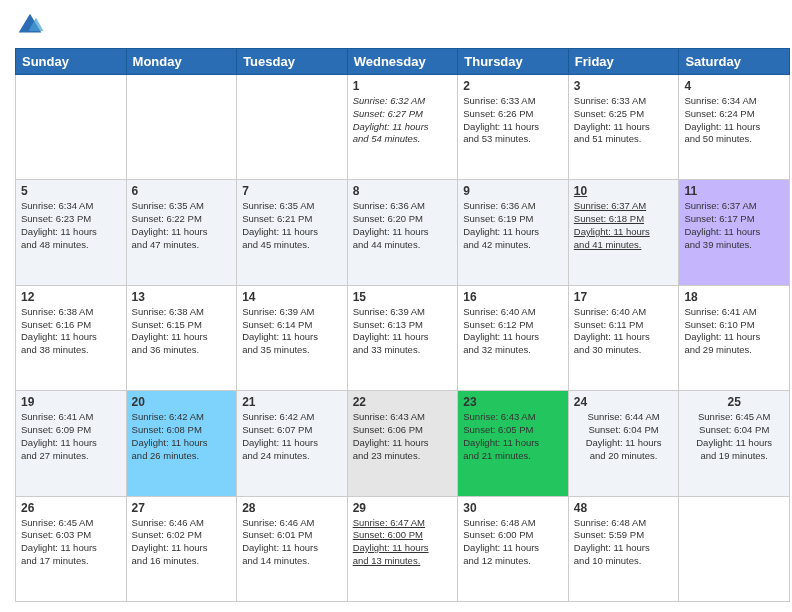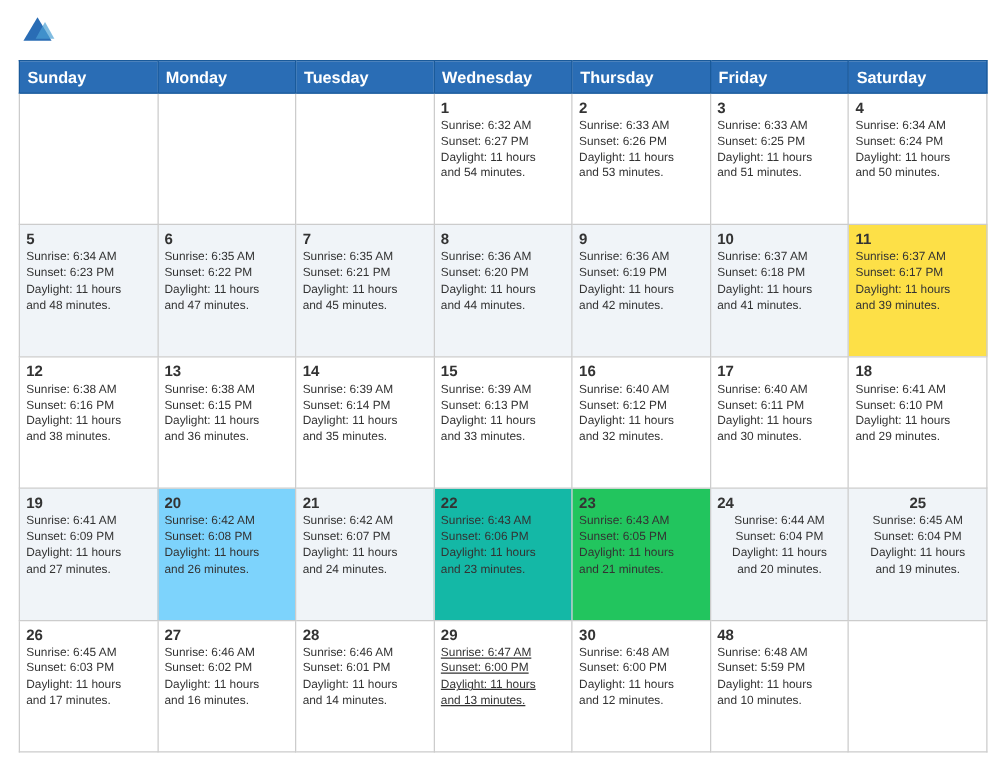--- a/index.html
+++ b/index.html
@@ -137,21 +137,21 @@
           <th>Saturday</th>
         </tr>
     </thead>
     <tbody id="calendar-body">
     <tr>
           <td class="empty-cell"></td>
           <td class="empty-cell"></td>
           <td class="empty-cell"></td>
           <td>
             <div class="day-number">1</div>
-            <div class="day-info" style="white-space: pre-line;">Sunrise: 6:32 AM
+            <div class="day-info" style="white-space: pre-line; font-style: italic;">Sunrise: 6:32 AM
 Sunset: 6:27 PM
 Daylight: 11 hours
 and 54 minutes.</div>
           </td>
           <td>
             <div class="day-number">2</div>
             <div class="day-info" style="white-space: pre-line;">Sunrise: 6:33 AM
 Sunset: 6:26 PM
 Daylight: 11 hours
 and 53 minutes.</div>
@@ -200,28 +200,28 @@
 Daylight: 11 hours
 and 44 minutes.</div>
           </td>
           <td style="background: rgb(240, 244, 248);">
             <div class="day-number">9</div>
             <div class="day-info" style="white-space: pre-line;">Sunrise: 6:36 AM
 Sunset: 6:19 PM
 Daylight: 11 hours
 and 42 minutes.</div>
           </td>
-          <td style="background: rgb(240, 244, 248);">
+          <td style="background: rgb(240, 244, 248); text-decoration: underline;">
             <div class="day-number">10</div>
             <div class="day-info" style="white-space: pre-line;">Sunrise: 6:37 AM
 Sunset: 6:18 PM
 Daylight: 11 hours
 and 41 minutes.</div>
           </td>
-          <td style="background: #fde047;">
+          <td style="background: #c4b5fd;">
             <div class="day-number">11</div>
             <div class="day-info" style="white-space: pre-line;">Sunrise: 6:37 AM
 Sunset: 6:17 PM
 Daylight: 11 hours
 and 39 minutes.</div>
           </td>
         </tr>
         <tr>
           <td>
             <div class="day-number">12</div>
@@ -288,21 +288,21 @@
 Daylight: 11 hours
 and 26 minutes.</div>
           </td>
           <td style="background: rgb(240, 244, 248);">
             <div class="day-number">21</div>
             <div class="day-info" style="white-space: pre-line;">Sunrise: 6:42 AM
 Sunset: 6:07 PM
 Daylight: 11 hours
 and 24 minutes.</div>
           </td>
-          <td style="background: #14b8a6; margin-left: 44px;">
+          <td style="background: #e5e5e5; margin-left: 44px;">
             <div class="day-number">22</div>
             <div class="day-info" style="white-space: pre-line;">Sunrise: 6:43 AM
 Sunset: 6:06 PM
 Daylight: 11 hours
 and 23 minutes.</div>
           </td>
           <td style="background: #22c55e;">
             <div class="day-number">23</div>
             <div class="day-info" style="white-space: pre-line;">Sunrise: 6:43 AM
 Sunset: 6:05 PM

